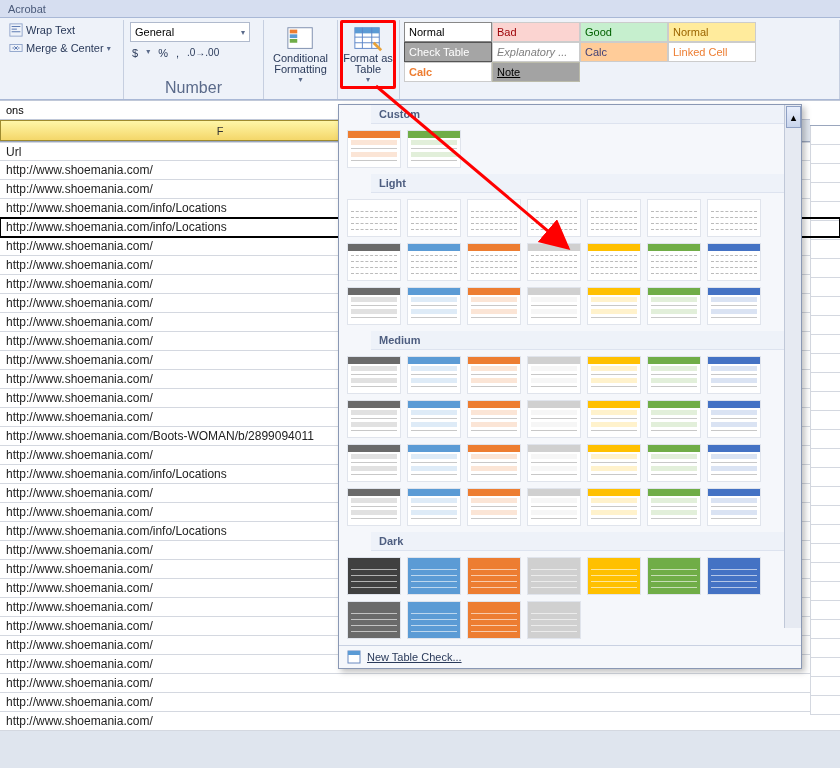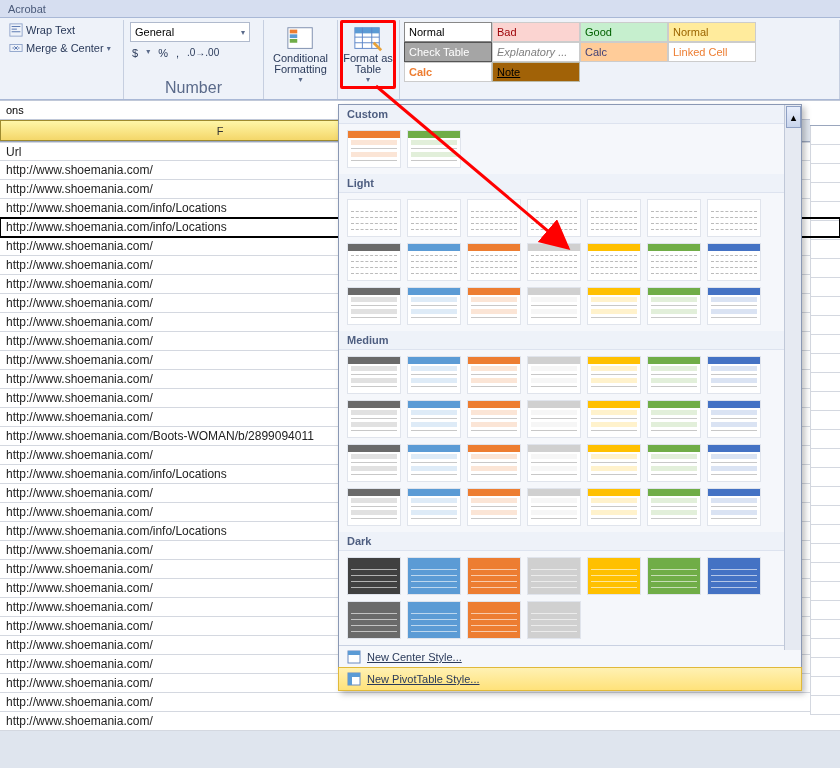--- a/index.html
+++ b/index.html
@@ -25,38 +25,38 @@
 .cellstyle { width: 88px; height: 20px; border: 1px solid #ccc; padding: 1px 4px; display:flex; align-items:center; font-size:11px;}
 .cs-normal { background:#fff; border:1px solid #888;}
 .cs-bad { background:#fbd4d1; color:#9c0006;}
 .cs-good { background:#c6efce; color:#006100;}
 .cs-neutral { background:#ffeb9c; color:#9c6500;}
 .cs-check { background:#a5a5a5; color:#fff; border:1px solid #555;}
 .cs-expl { background:#fff; color:#7f7f7f; font-style:italic;}
 .cs-input { background:#ffcc99; color:#3f3f76;}
 .cs-link { background:#fff; color:#ed7d31;}
 .cs-calc { background:#fff; color:#ed7d31; font-weight:bold;}
-.cs-note { background:#a16207; border:1px solid #bba;text-decoration:underline;}
+.cs-note { background:#a3a3a3; border:1px solid #bba;text-decoration:underline;}
 
 
 .fxbar { height: 20px; background:#fff; border-bottom:1px solid #c0c8d8; border-top:1px solid #c0c8d8; padding-left:6px; line-height:18px; font-size:12px;}
 .colhead { height: 22px; display:flex; border-bottom:1px solid #9aa6bd;}
 .colF { width: 440px; background: linear-gradient(#fff6a8,#f4d76a); border:1px solid #9e8a2f; text-align:center; line-height:20px; color:#333;}
 
 
 .grid { background:#fff; }
 .row { height: 19px; border-bottom:1px solid #d4d8e0; padding-left:6px; line-height:18px; color:#222; font-size:12px; position:relative;}
 .row.sel { outline: 2px solid #000; outline-offset:-1px; z-index:1;}
 .row:first-child { border-top:1px solid #d4d8e0;}
 
 
 .gallery { position:absolute; left:338px; top:104px; width:464px; background:#f5f7fb; border:1px solid #8a98b4; box-shadow:3px 3px 6px rgba(0,0,0,.25); z-index:5;}
 .gal-scroll { position:absolute; right:0; top:0; bottom:40px; width:17px; background:#e6eaf2; border-left:1px solid #c0c8d8;}
 .gal-scroll .thumb { width:15px; height:22px; background:linear-gradient(#e8eefb,#c9d5ec); border:1px solid #8ea0c4; margin:1px;}
-.gal-sec-h { padding:3px 8px; color:#4e5e80; font-weight:bold; background:#eef2f9; border-bottom:1px solid #dde3ef; font-size:11px;}
+.gal-sec-h { padding:3px 8px; color:#4e5e80; font-weight:bold; background:#eef2f9; border-bottom:1px solid #dde3ef; font-size:11px;margin-left:32px;}
 .gal-grid { display:flex; flex-wrap:wrap; gap:6px; padding:6px 6px 6px 8px; }
 .sw { width:54px; height:38px; border:1px solid #e0e4ec; background:#fff; position:relative; cursor:default;}
 .sw .hd { position:absolute; top:0; left:0; right:0; height:7px;}
 .sw .ln { position:absolute; left:3px; right:3px; height:1px; background:#c8c8c8;}
 .sw .ln.d { border-top:1px dashed #bbb; background:none;}
 .footer { border-top:1px solid #c9d1e2;}
 .footer .fitem { padding:4px 8px; display:flex; align-items:center; gap:6px; color:#2a3a5a; text-decoration:underline; }
 .footer .fitem.hl { background:linear-gradient(#fff1b3,#ffe27a); border:1px solid #e0b93a; margin:-1px;}
 .fi-ic { width:14px; height:14px; }
 
@@ -688,29 +688,21 @@
         <div class="ln" style="top: 29px; background: rgba(255, 255, 255, 0.6);"></div>
       </div>
     </div>
 
   <div class="footer">
     <div class="fitem">
       <svg class="fi-ic" viewBox="0 0 14 14">
           <rect x="1" y="1" width="12" height="12" fill="#fff" stroke="#6a8ac0"></rect>
           <rect x="1" y="1" width="12" height="4" fill="#5b9bd5"></rect>
         </svg>
-      <span>New Center Style...</span>
-    </div>
-    <div class="fitem hl">
-      <svg class="fi-ic" viewBox="0 0 14 14">
-          <rect x="1" y="1" width="12" height="12" fill="#fff" stroke="#6a8ac0"></rect>
-          <rect x="1" y="1" width="4" height="12" fill="#5b9bd5"></rect>
-          <rect x="1" y="1" width="12" height="4" fill="#5b9bd5"></rect>
-        </svg>
-      <span>New PivotTable Style...</span>
+      <span>New Table Check...</span>
     </div>
   </div>
 </div>
 
 <svg class="arrow" style="left:368px; top:78px;" width="220" height="200">
   <defs>
       <marker id="ah" markerWidth="12" markerHeight="12" refX="9" refY="5" orient="auto">
         <path d="M0 0L10 5L0 10z" fill="#ff0000"></path>
       </marker>
     </defs>

